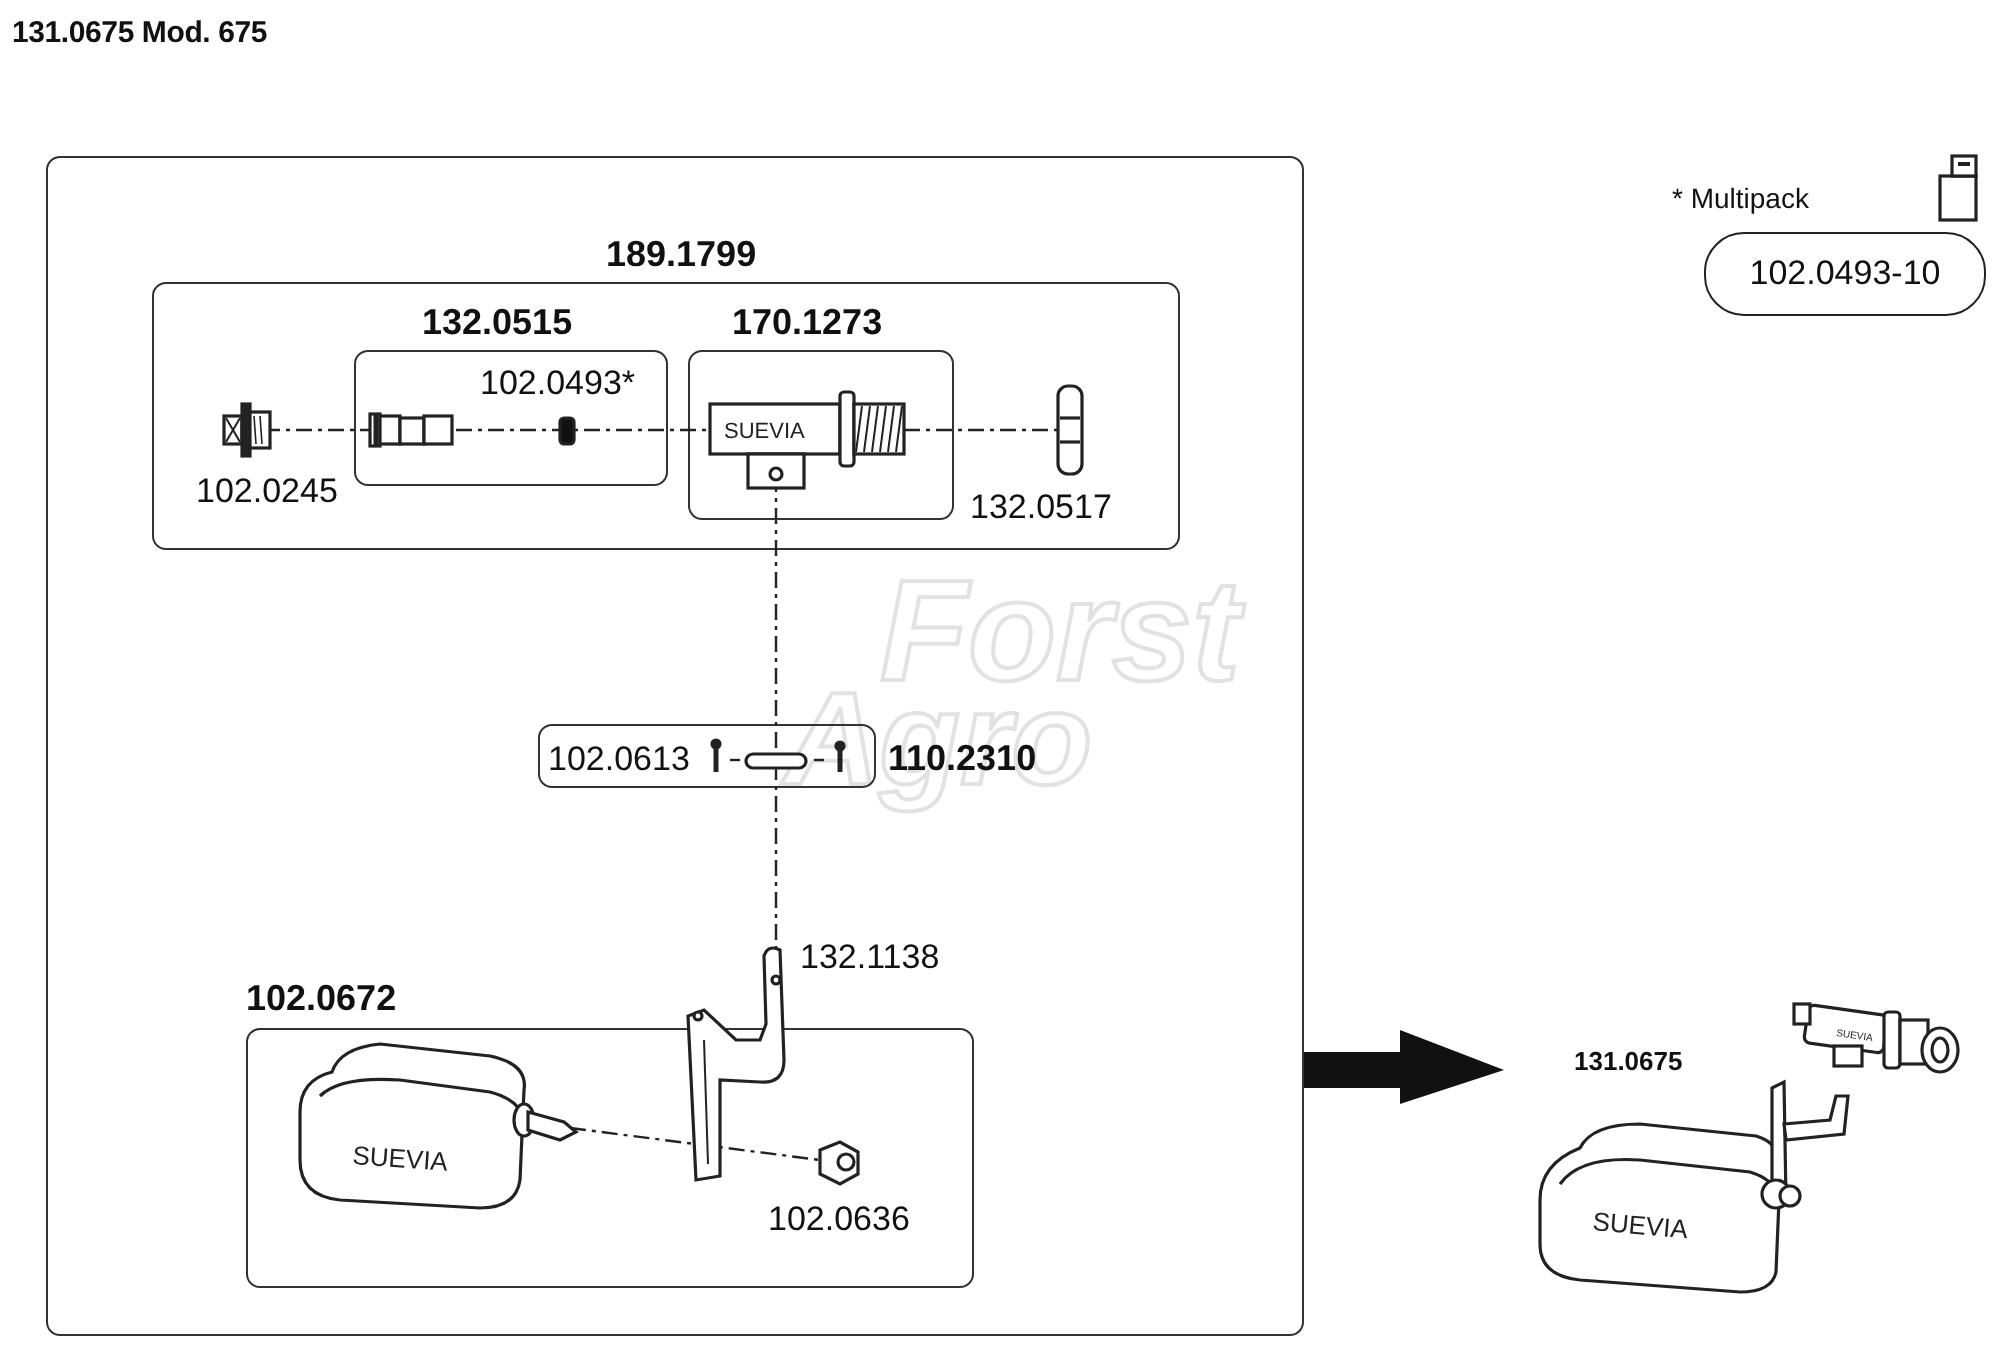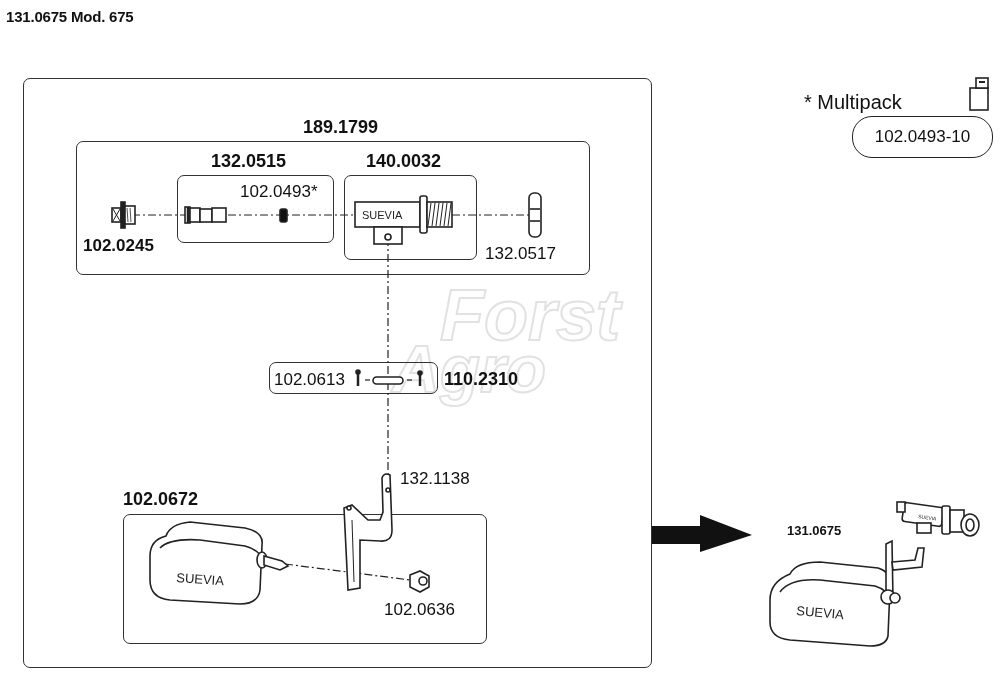--- a/index.html
+++ b/index.html
@@ -23,37 +23,37 @@
 <div id="title" class="abs">131.0675 Mod. 675</div>
 
 <div class="box" style="left:23px;top:78px;width:629px;height:590px;"></div>
 
 <div class="abs lblb" style="left:303px;top:118px;">189.1799</div>
 <div class="box" style="left:76px;top:141px;width:514px;height:134px;"></div>
 
 <div class="abs lblb" style="left:211px;top:152px;">132.0515</div>
 <div class="box" style="left:177px;top:175px;width:157px;height:68px;"></div>
 
-<div class="abs lblb" style="left:366px;top:152px;">140.0032</div>
+<div class="abs lblb" style="left:366px;top:152px;">170.1273</div>
 <div class="box" style="left:344px;top:175px;width:133px;height:85px;"></div>
 
 <div class="abs lbl" style="left:240px;top:183px;">102.0493*</div>
-<div class="abs lbl" style="left:83px;top:237px;font-weight:bold;">102.0245</div>
+<div class="abs lbl" style="left:98px;top:237px;">102.0245</div>
 <div class="abs lbl" style="left:485px;top:245px;">132.0517</div>
 
 <div class="box" style="left:269px;top:362px;width:169px;height:32px;"></div>
 <div class="abs lbl" style="left:274px;top:371px;">102.0613</div>
 <div class="abs lblb" style="left:444px;top:370px;">110.2310</div>
 
 <div class="abs lblb" style="left:123px;top:490px;">102.0672</div>
 <div class="box" style="left:123px;top:514px;width:364px;height:130px;"></div>
 <div class="abs lbl" style="left:400px;top:470px;">132.1138</div>
 <div class="abs lbl" style="left:384px;top:601px;">102.0636</div>
 
-<div class="abs lbl" style="left:804px;top:92px;font-size:20px;">* Multipack</div>
+<div class="abs lbl" style="left:836px;top:92px;font-size:14px;">* Multipack</div>
 <div class="pill" style="left:852px;top:116px;width:141px;height:42px;padding-top:11px;">
   <span class="lbl">102.0493-10</span>
 </div>
 
 <div class="abs lblb" style="left:787px;top:524px;font-size:13px;">131.0675</div>
 
 <svg width="1000" height="675" fill="none" stroke="#222" stroke-width="1.6">
 
   <g>
     <rect x="970" y="88" width="18" height="22" fill="#fff"></rect>

